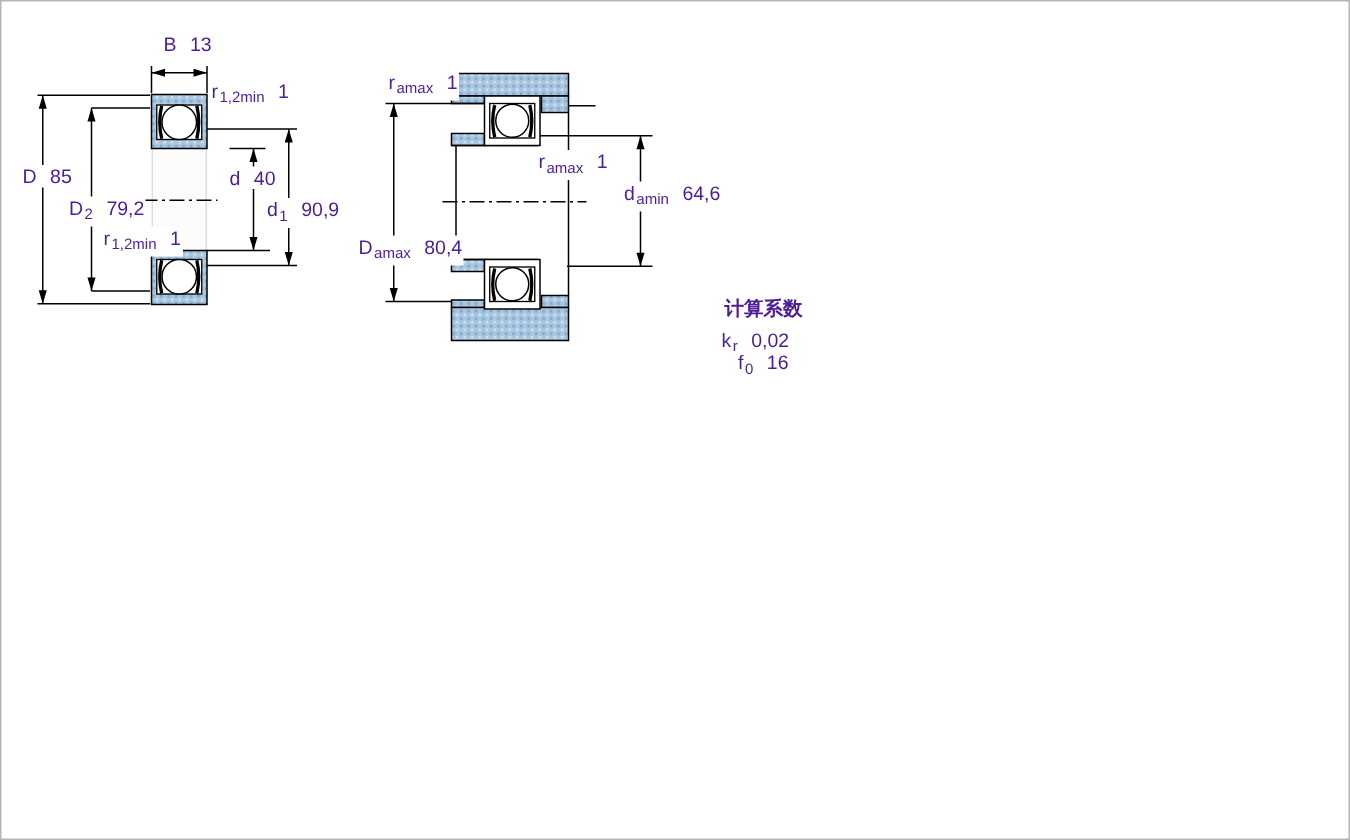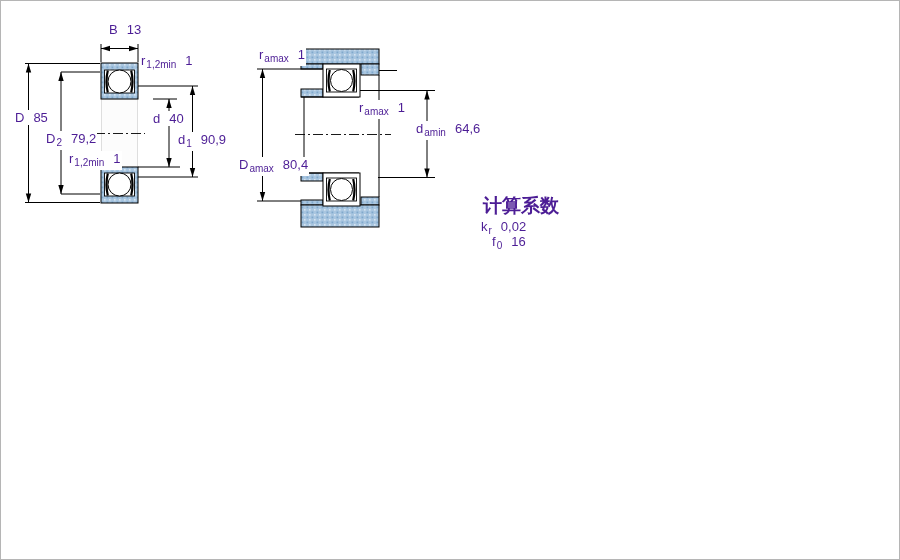--- a/index.html
+++ b/index.html
@@ -24,21 +24,21 @@
     position:absolute;
     white-space:nowrap;
     font-size:13px;
     color:#4c1d95;
     background:#ffffff;
     padding:0 1px;
     line-height:15px;
   }
   .lbl .sub{font-size:10px;vertical-align:-3px;margin-left:1px;}
   .lbl .val{margin-left:9px;}
-  .lbl-title{font-weight:bold;font-size:19px;}
+  .lbl-title{font-weight:bold;font-size:13px;}
   .factor{font-size:13px;background:transparent;}
 </style>
 </head>
 <body>
 
 <div class="canvas">
 
   <svg class="drawing-svg" width="898" height="558" viewBox="0 0 898 558">
     <defs>
       <pattern id="stip" width="5" height="5" patternUnits="userSpaceOnUse">

